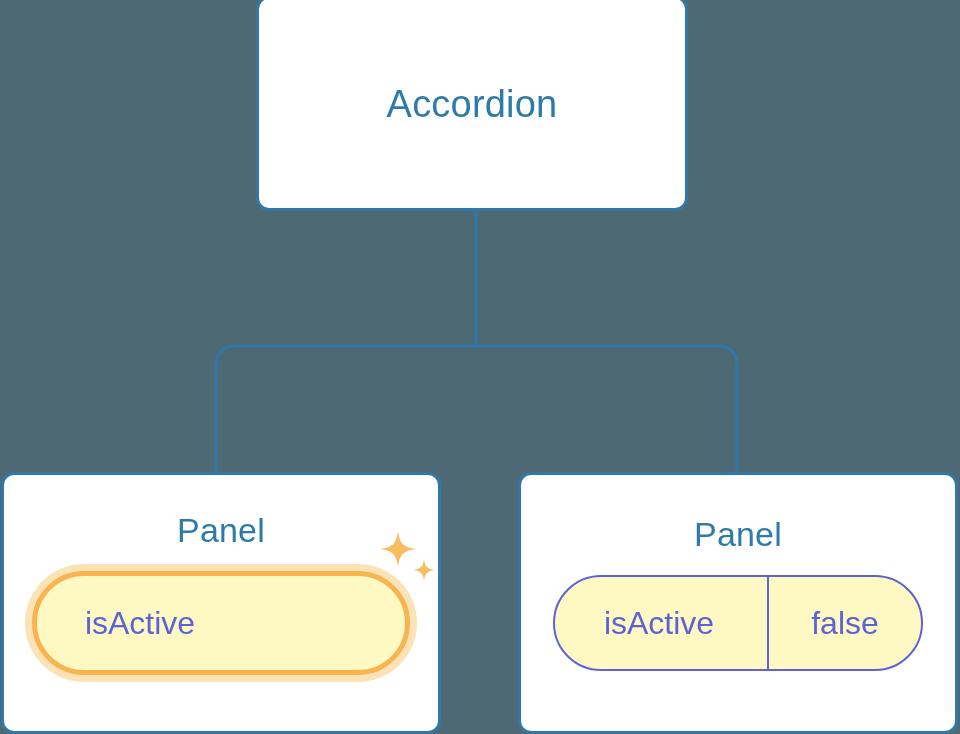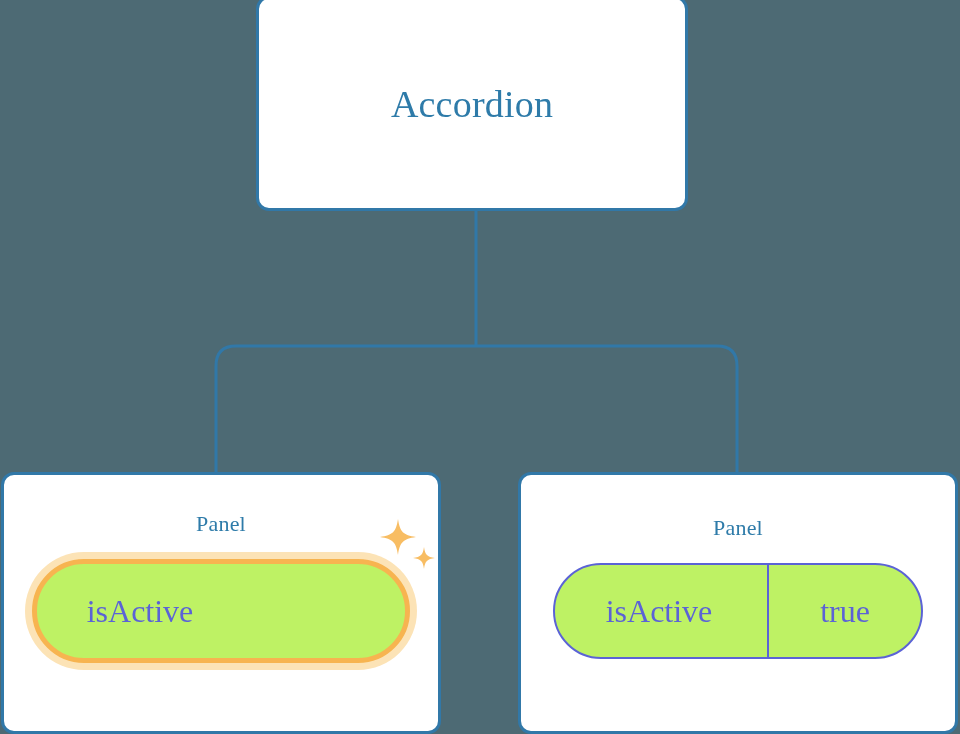--- a/index.html
+++ b/index.html
@@ -14,21 +14,20 @@
     background: #4d6a74;
     font-family: "Liberation Sans", sans-serif;
     position: relative;
   }
 
   #stage {
     position: absolute;
     inset: 0;
     width: 812px;
     height: 734px;
-    font-family: Liberation Serif, serif;
   }
 
   
   #connectors {
     position: absolute;
     left: 0;
     top: 0;
     width: 960px;
     height: 734px;
     pointer-events: none;
@@ -69,38 +68,38 @@
   .child-node {
     top: 472px;
     height: 262px;
     padding-top: 38px;
     border-bottom-left-radius: 13px;
     border-bottom-right-radius: 13px;
   }
   #child-node-left  { left: 1px;   width: 440px; }
   #child-node-right { left: 518px; width: 440px; padding-top: 42px; }
 
-  .child-node .node-title { font-size: 22px; }
+  .child-node .node-title { font-size: 34px; }
 
   
   .prop-pill-wrap {
     position: relative;
     margin-top: 24px;
     display: flex;
     align-items: center;
     justify-content: center;
   }
 
   .prop-pill {
     position: relative;
     display: flex;
     align-items: stretch;
     box-sizing: border-box;
     border-radius: 999px;
-    background: #bef264;
+    background: #fef9c3;
     height: 96px;
   }
 
   .prop-cell {
     display: flex;
     align-items: center;
     justify-content: center;
     font-size: 32px;
     color: #5b63d6;
     line-height: 1;
@@ -184,18 +183,18 @@
     </div>
   </div>
 
   <div class="node-card child-node" id="child-node-right">
 
     <div class="node-title">Panel</div>
 
     <div class="prop-pill-wrap">
       <div class="prop-pill plain">
         <div class="prop-cell prop-cell-name">isActive</div>
-        <div class="prop-cell prop-cell-value">true</div>
+        <div class="prop-cell prop-cell-value">false</div>
       </div>
     </div>
   </div>
 
 </div>
 
 </body></html>

